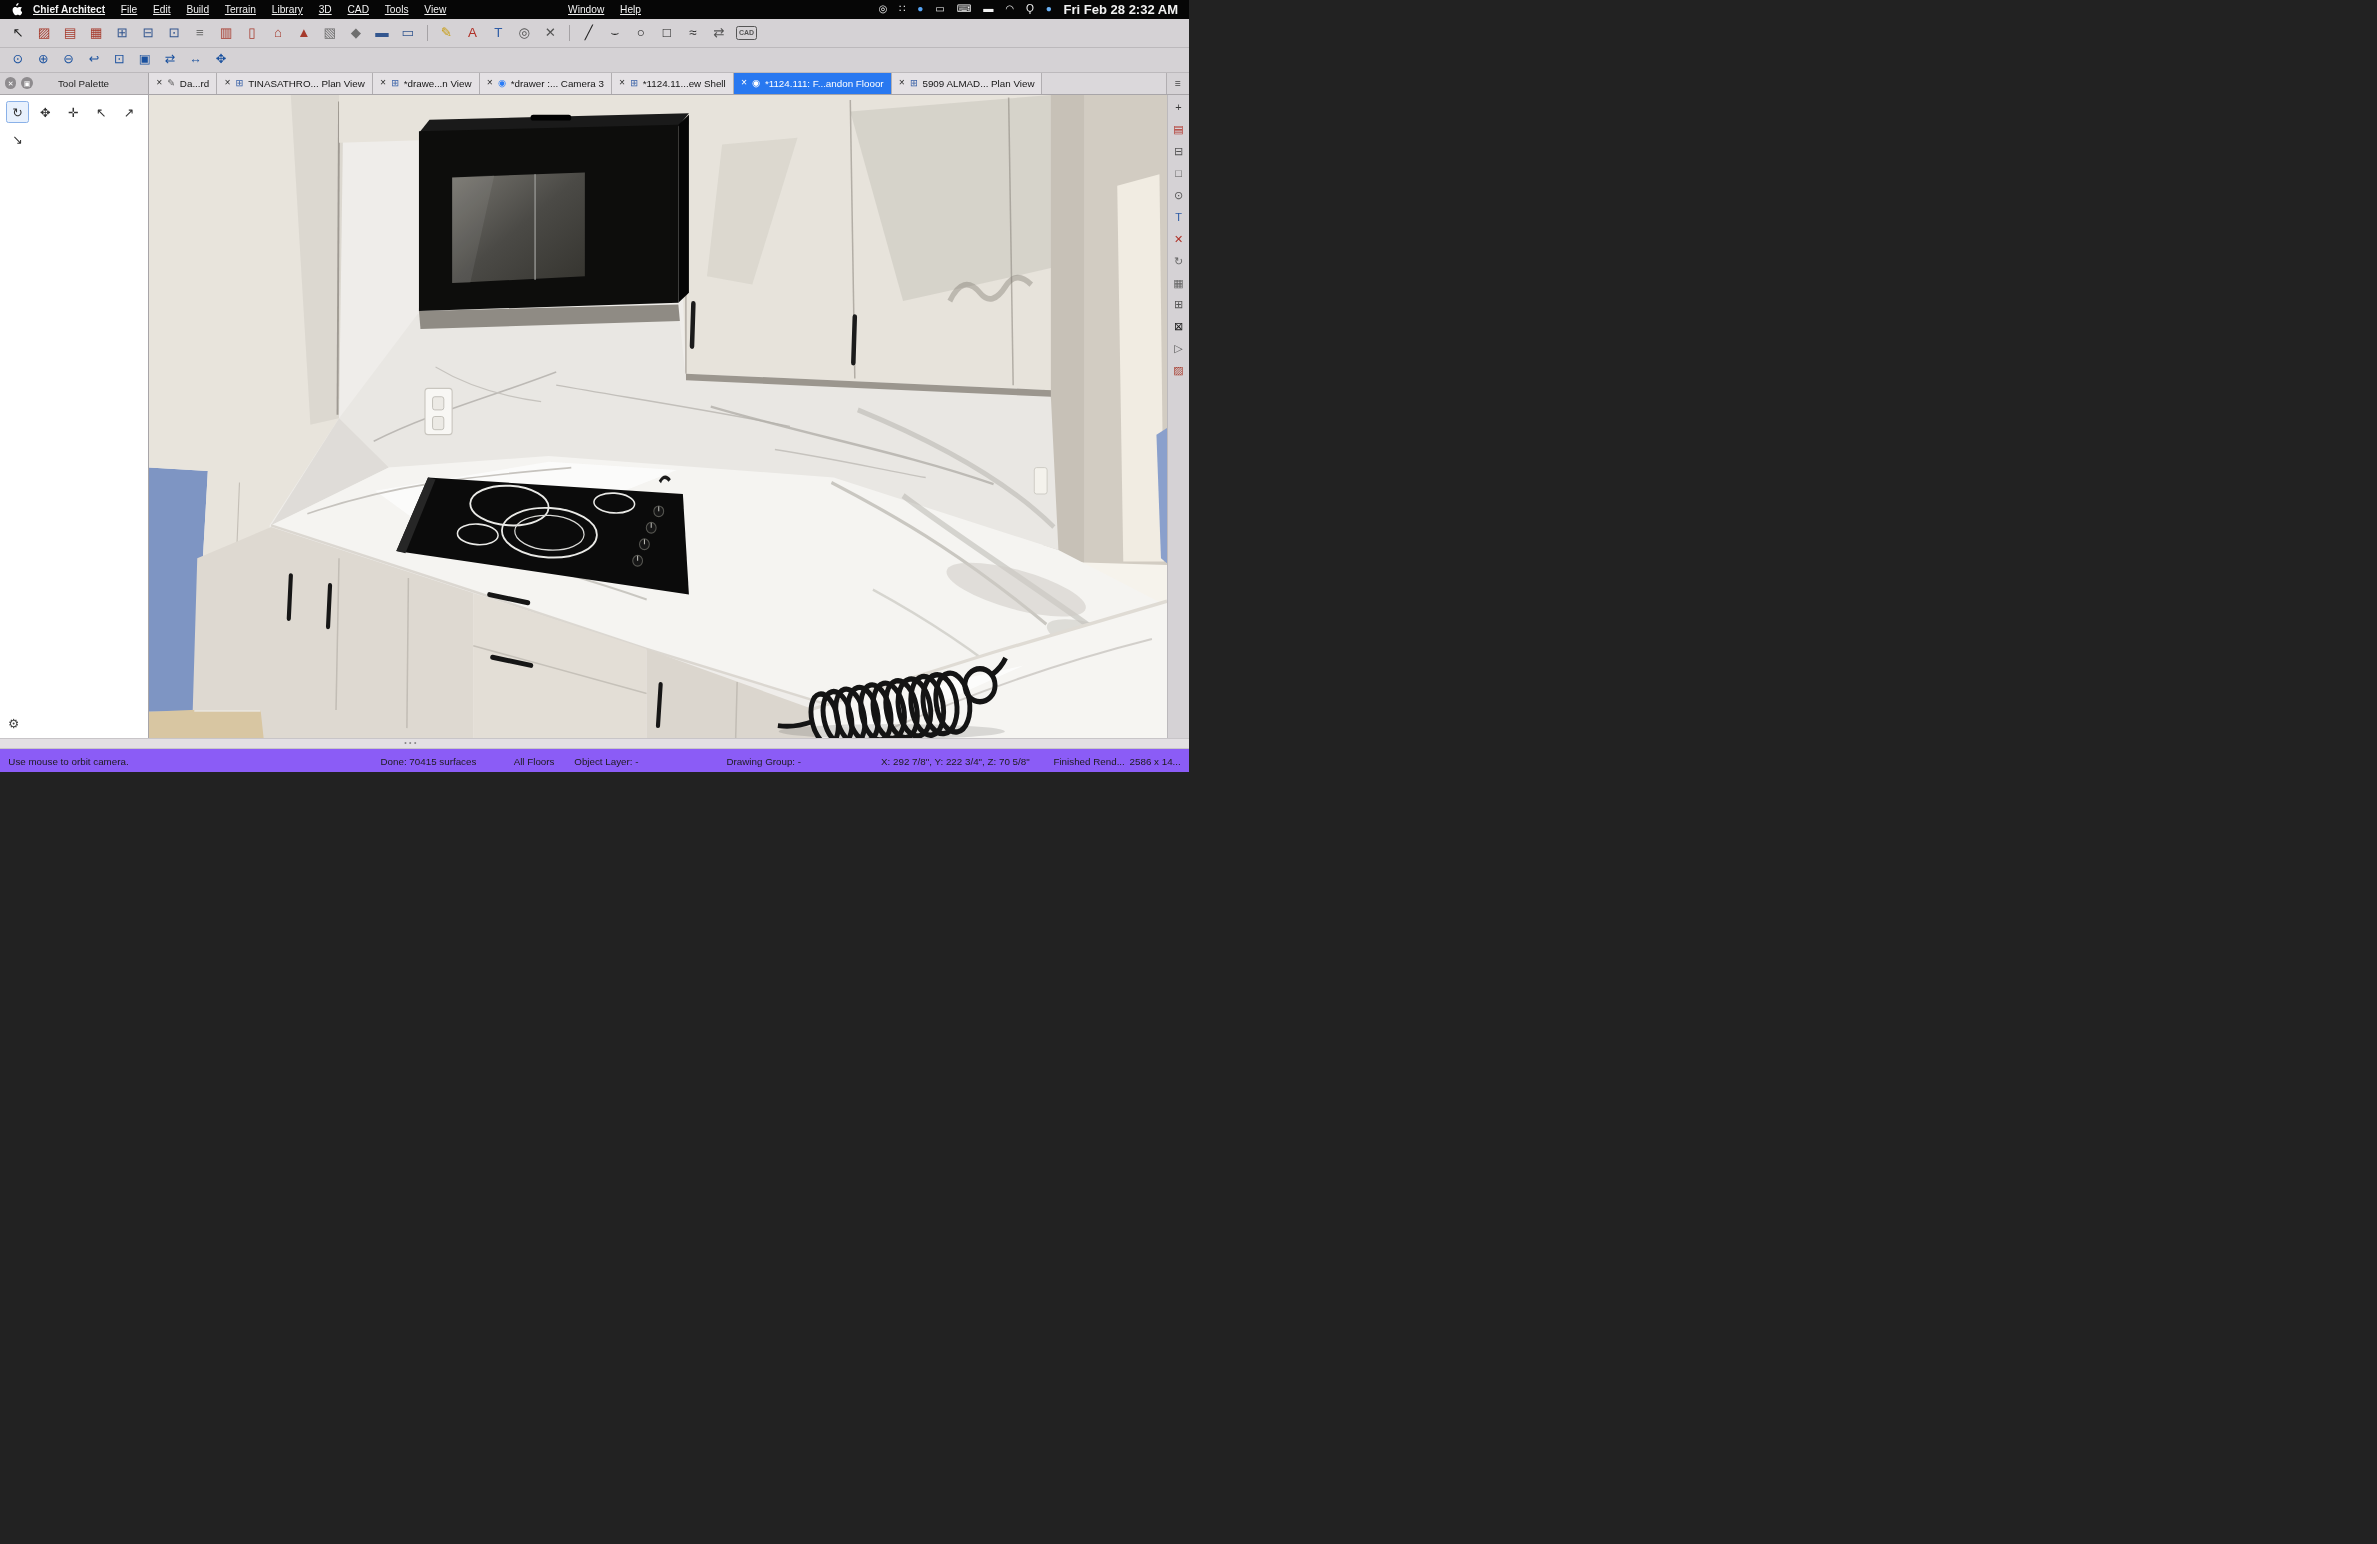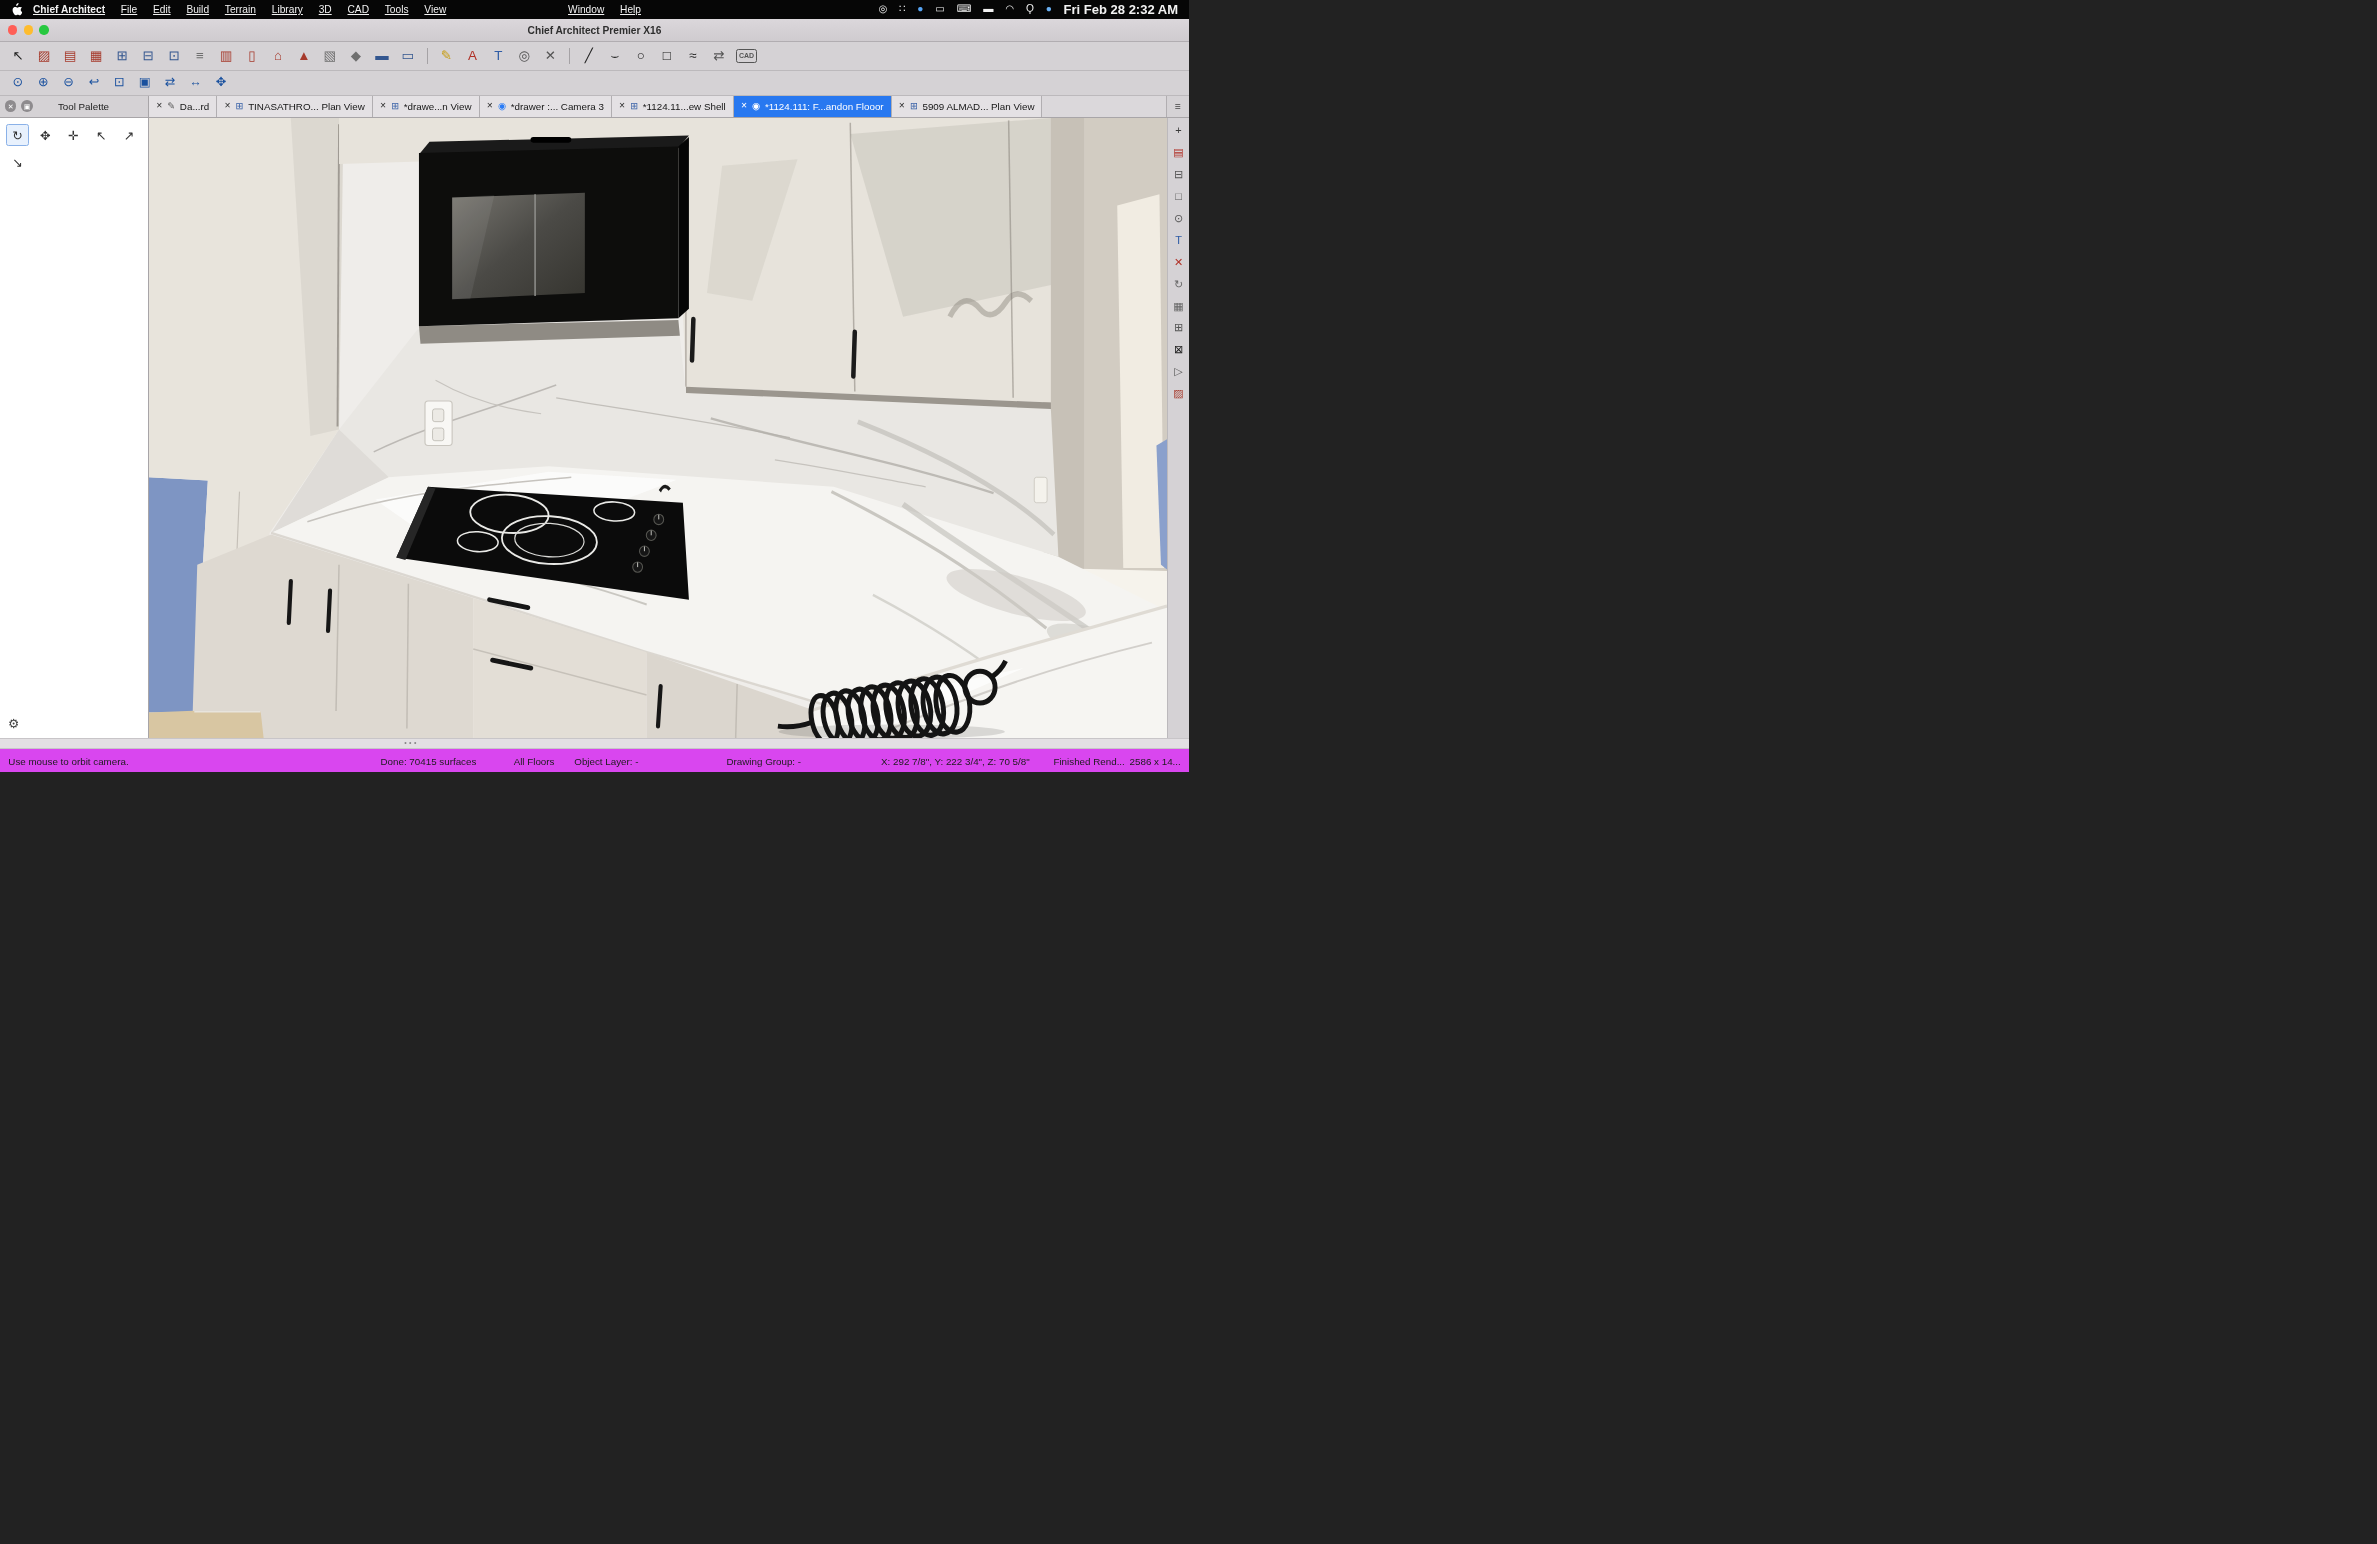--- a/index.html
+++ b/index.html
@@ -63,21 +63,21 @@
   .vtitle{flex:1;text-align:center;margin-right:17.3px;white-space:nowrap;overflow:hidden;}
   .scene{flex:1;min-height:0;}
   .scene svg{width:100%;height:100%;display:block;}
 
   .rstrip{width:22px;min-width:22px;background:#d5d2d5;border-left:0.8px solid #bcb9bc;display:flex;flex-direction:column;align-items:center;padding-top:4.7px;gap:6.3px;box-sizing:border-box;}
   .rs-btn{width:17.3px;height:15.7px;display:flex;align-items:center;justify-content:center;font-size:11px;line-height:1;}
 
   
   .splitter{height:9.4px;background:#e3e0e3;border-top:0.8px solid #c8c5c8;border-bottom:0.8px solid #c8c5c8;position:relative;flex:none;}
   .dots{position:absolute;left:34%;top:0px;color:#8a878a;font-size:7px;letter-spacing:2.4px;line-height:8.6px;}
-  .statusbar{height:23px;background:#d946ef;position:relative;font-size:9.8px;color:#1c1c1c;overflow:hidden;flex:none;text-decoration:underline;}
+  .statusbar{height:23px;background:#8b5cf6;position:relative;font-size:9.8px;color:#1c1c1c;overflow:hidden;flex:none;text-decoration:underline;}
   .status-item{position:absolute;top:50%;transform:translateY(-50%);white-space:nowrap;}
 </style>
 </head>
 <body>
 
 <div class="app">
 
   <div class="menubar">
     <span class="apple">
       <svg width="11" height="12.6" viewBox="0 0 17 20">
@@ -109,28 +109,20 @@
           <span class="mb-icon">⌨</span>
           <span class="mb-icon">▬</span>
           <span class="mb-icon">◠</span>
           <span class="mb-icon">Ϙ</span>
           <span class="mb-icon" style="color: rgb(106, 176, 243);">●</span>
         </div>
       <span class="clock">Fri Feb 28  2:32 AM</span>
     </div>
   </div>
 
-  <div class="titlebar">
-    <div class="lights">
-      <span class="light red"></span>
-      <span class="light yellow"></span>
-      <span class="light green"></span>
-    </div>
-    <div class="wtitle">Chief Architect Premier X16</div>
-  </div>
 
   <div class="toolbar t1">
       <span class="tb-btn" title="select-objects" style="color: rgb(26, 26, 26);">↖</span>
       <span class="tb-btn" title="straight-exterior-wall" style="color: rgb(166, 58, 44);">▨</span>
       <span class="tb-btn" title="straight-interior-wall" style="color: rgb(166, 58, 44);">▤</span>
       <span class="tb-btn" title="straight-half-wall" style="color: rgb(166, 58, 44);">▦</span>
       <span class="tb-btn" title="window-tool" style="color: rgb(51, 86, 143);">⊞</span>
       <span class="tb-btn" title="sliding-door-tool" style="color: rgb(51, 86, 143);">⊟</span>
       <span class="tb-btn" title="pass-through-tool" style="color: rgb(51, 86, 143);">⊡</span>
       <span class="tb-btn" title="shelf-tool" style="color: rgb(111, 111, 111);">≡</span>

